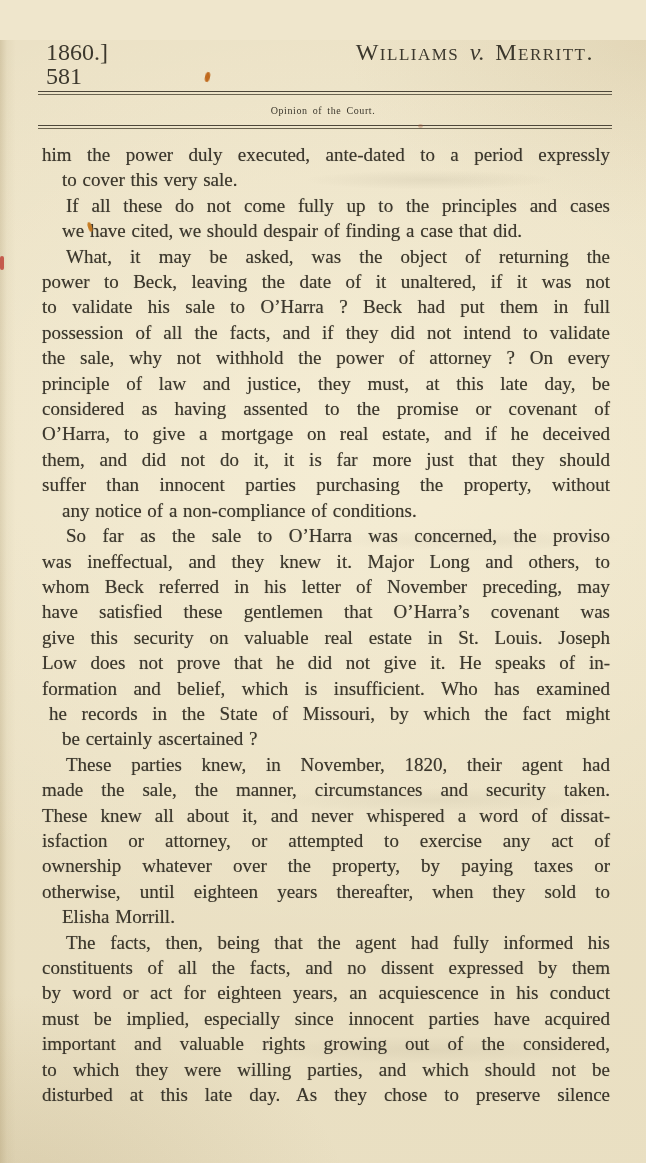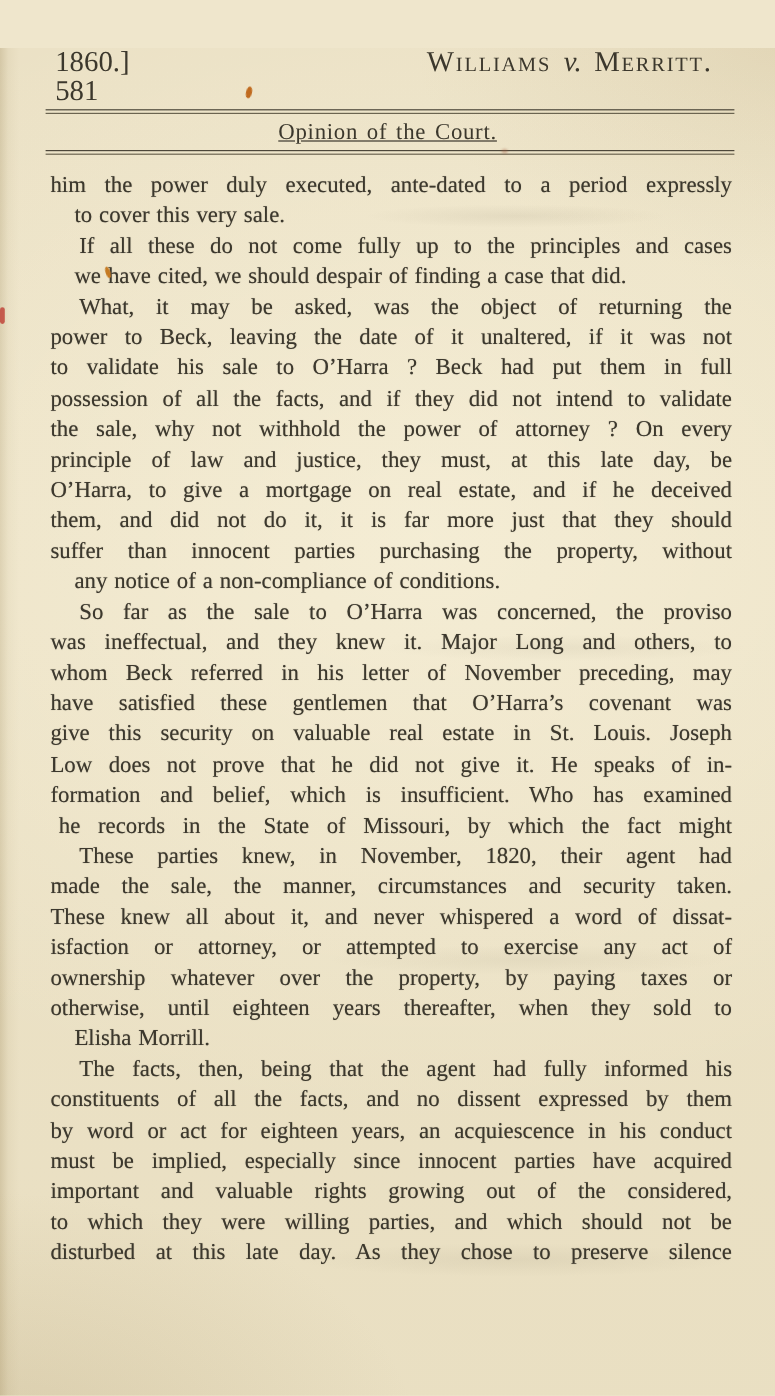--- a/index.html
+++ b/index.html
@@ -44,23 +44,23 @@
   }
   .case-v { font-style: italic; font-variant: normal; letter-spacing: 0; }
   .rule {
     height: 2px;
     border-top: 1.6px solid #4d473a;
     border-bottom: 1px solid #6b6450;
     margin: 3px 34px 0 38px;
   }
   .rule.second { margin-top: 4px; border-top-width: 1.4px; }
   .running-head {
-    text-align: center; font-size: 19px; line-height: 20px;
+    text-align: center; font-size: 10px; line-height: 20px;
     margin-top: 6px; letter-spacing: 0.6px; word-spacing: 2px;
-    position: relative; z-index: 2; text-decoration: underline;
+    position: relative; z-index: 2;
   }
   .bodytext {
     margin: 13px 36px 0 42px;
     width: 568px;
     font-size: 19px; line-height: 25.4px;
     text-shadow: 0 0 0.7px rgba(55,50,40,0.55);
     position: relative; z-index: 2;
   }
   .ln { text-align: justify; text-align-last: justify; word-spacing: 1px; }
   .ln.ind { text-indent: 24px; }
@@ -107,33 +107,35 @@
 
     <div class="ln ind">If all these do not come fully up to the principles and cases</div>
     <div class="ln end">we have cited, we should despair of finding a case that did.</div>
 
     <div class="ln ind">What, it may be asked, was the object of returning the</div>
     <div class="ln">power to Beck, leaving the date of it unaltered, if it was not</div>
     <div class="ln">to validate his sale to O’Harra ? Beck had put them in full</div>
     <div class="ln">possession of all the facts, and if they did not intend to validate</div>
     <div class="ln">the sale, why not withhold the power of attorney ? On every</div>
     <div class="ln">principle of law and justice, they must, at this late day, be</div>
+    <div class="ln">considered as having assented to the promise or covenant of</div>
     <div class="ln">O’Harra, to give a mortgage on real estate, and if he deceived</div>
     <div class="ln">them, and did not do it, it is far more just that they should</div>
     <div class="ln">suffer than innocent parties purchasing the property, without</div>
     <div class="ln end">any notice of a non-compliance of conditions.</div>
 
     <div class="ln ind">So far as the sale to O’Harra was concerned, the proviso</div>
     <div class="ln">was ineffectual, and they knew it. Major Long and others, to</div>
     <div class="ln">whom Beck referred in his letter of November preceding, may</div>
     <div class="ln">have satisfied these gentlemen that O’Harra’s covenant was</div>
     <div class="ln">give this security on valuable real estate in St. Louis. Joseph</div>
     <div class="ln">Low does not prove that he did not give it. He speaks of in-</div>
     <div class="ln">formation and belief, which is insufficient. Who has examined</div>
     <div class="ln nudge">he records in the State of Missouri, by which the fact might</div>
+    <div class="ln end">be certainly ascertained ?</div>
 
     <div class="ln ind">These parties knew, in November, 1820, their agent had</div>
     <div class="ln">made the sale, the manner, circumstances and security taken.</div>
     <div class="ln">These knew all about it, and never whispered a word of dissat-</div>
     <div class="ln">isfaction or attorney, or attempted to exercise any act of</div>
     <div class="ln">ownership whatever over the property, by paying taxes or</div>
     <div class="ln">otherwise, until eighteen years thereafter, when they sold to</div>
     <div class="ln end">Elisha Morrill.</div>
 
     <div class="ln ind">The facts, then, being that the agent had fully informed his</div>

